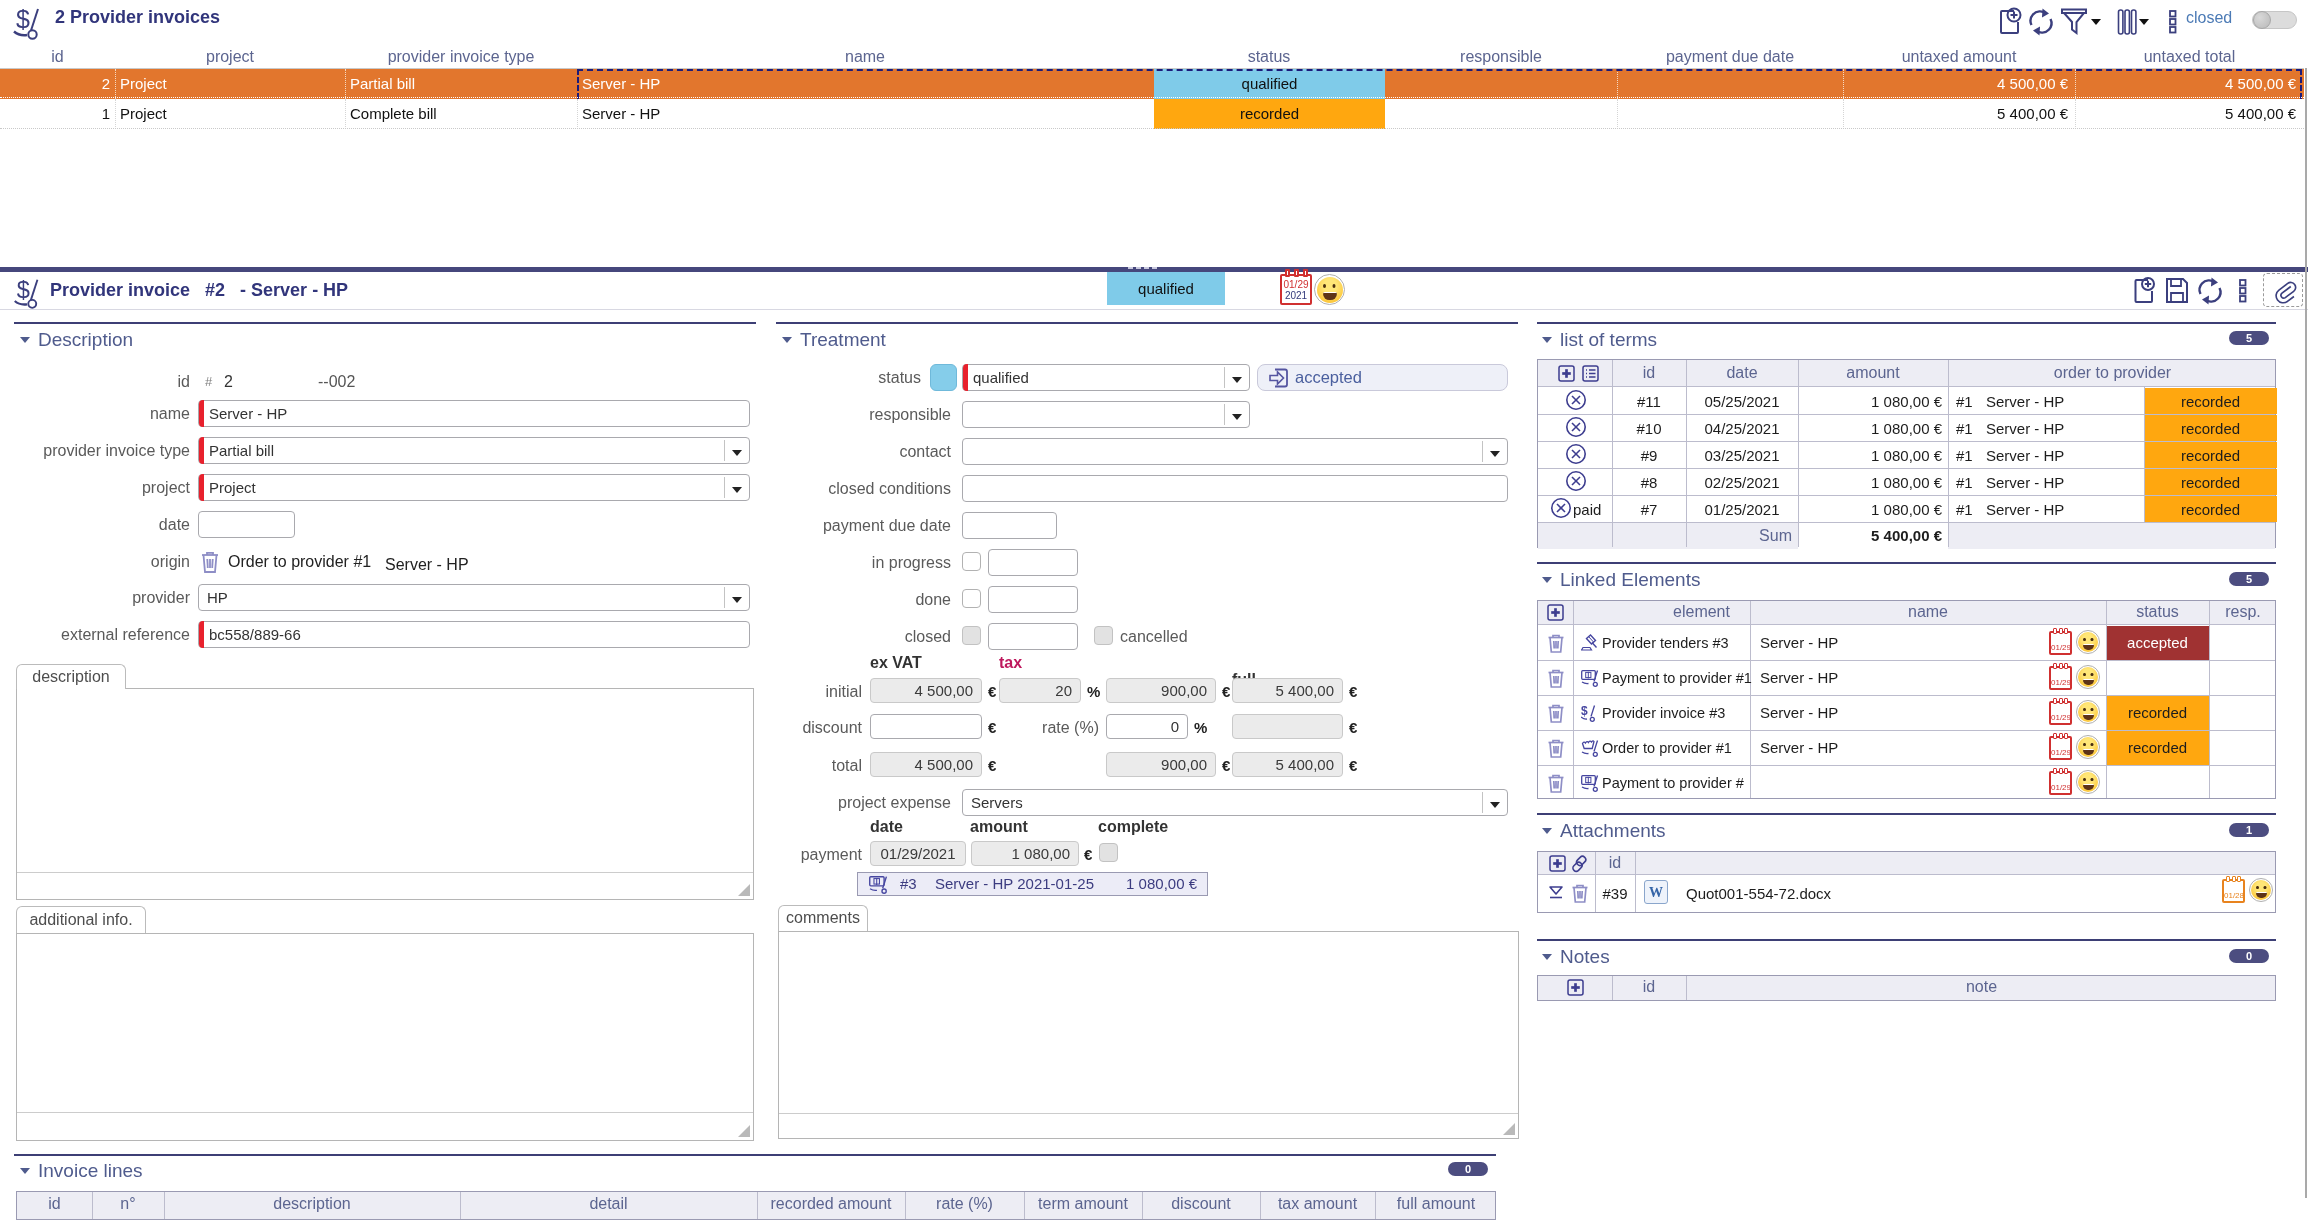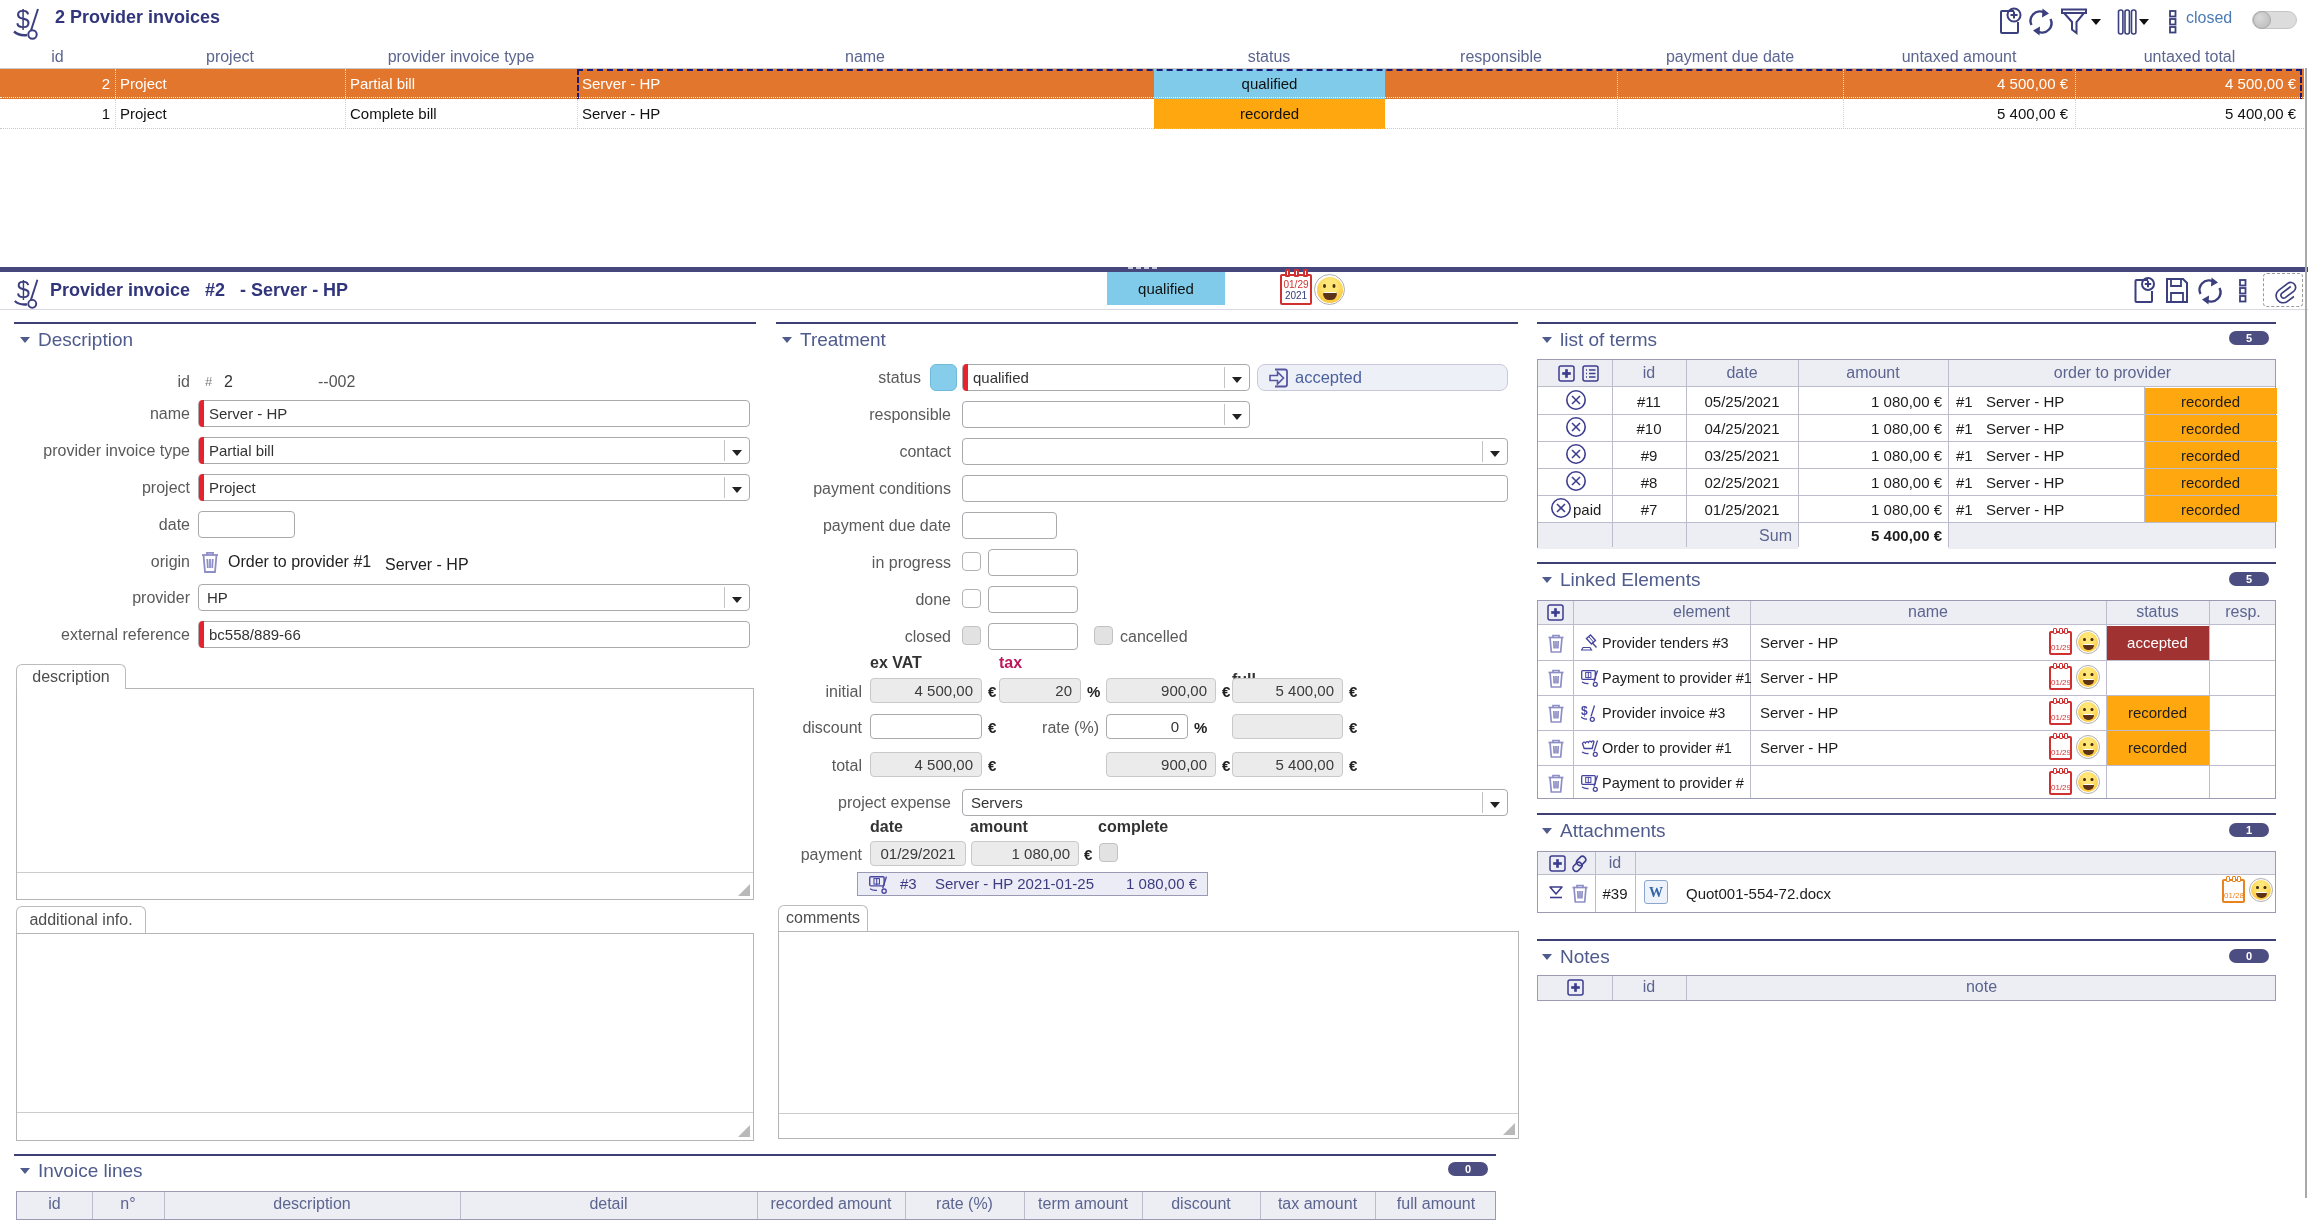--- a/index.html
+++ b/index.html
@@ -224,21 +224,21 @@
   <div class="lbl" style="left:776px;top:401px;width:175px;">responsible</div>
   <div class="inp" style="left:962px;top:401px;width:288px;">
         <div class="dd"></div>
       </div>
 
   <div class="lbl" style="left:776px;top:438px;width:175px;">contact</div>
   <div class="inp" style="left:962px;top:438px;width:546px;">
         <div class="dd"></div>
       </div>
 
-  <div class="lbl" style="left:776px;top:475px;width:175px;">payment conditions</div>
+  <div class="lbl" style="left:776px;top:475px;width:175px;">closed conditions</div>
   <div class="inp" style="left:962px;top:475px;width:546px;"></div>
 
   <div class="lbl" style="left:776px;top:512px;width:175px;">payment due date</div>
   <div class="inp" style="left:962px;top:512px;width:95px;"></div>
 
   <div class="lbl" style="left:776px;top:549px;width:175px;">in progress</div>
   <div class="cb" style="left:962px;top:552px;"></div>
   <div class="inp" style="left:988px;top:549px;width:90px;"></div>
 
   <div class="lbl" style="left:776px;top:586px;width:175px;">done</div>

